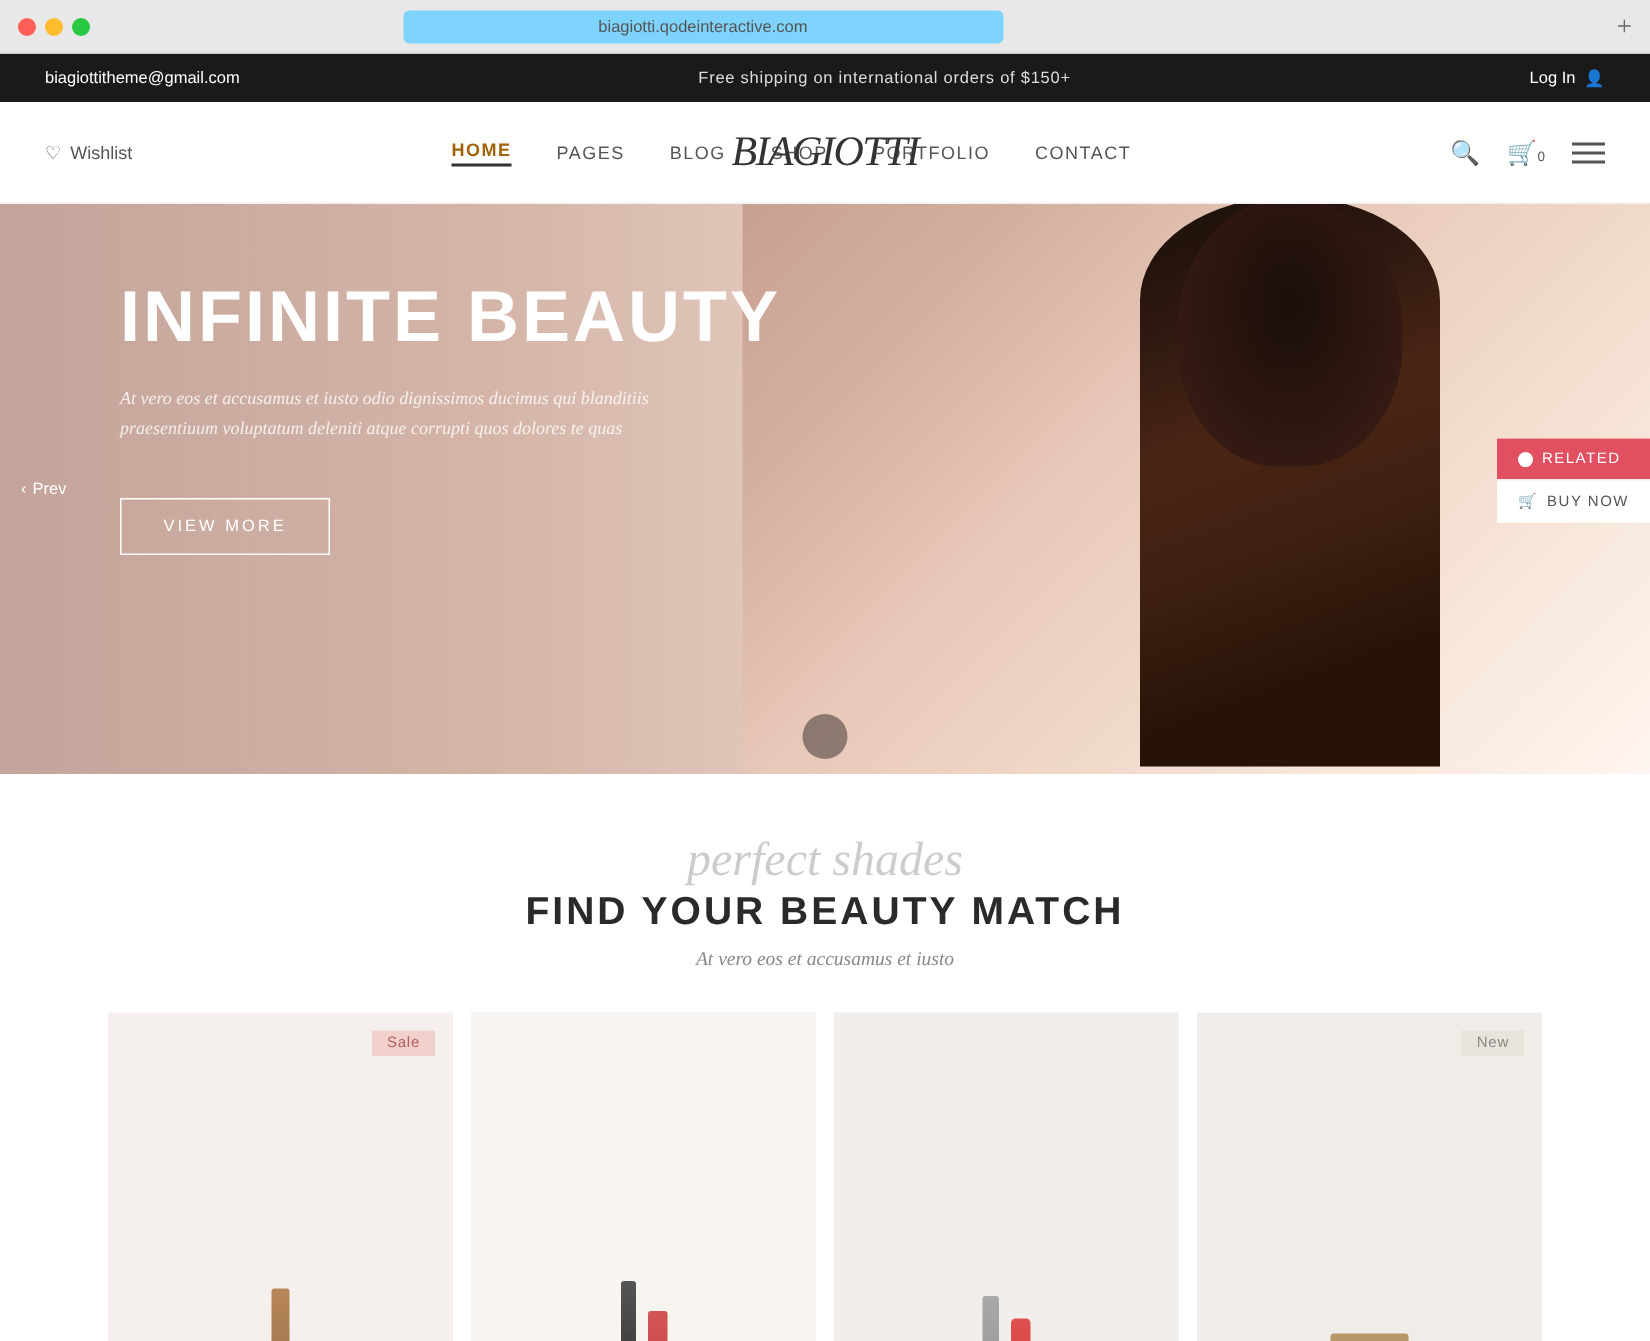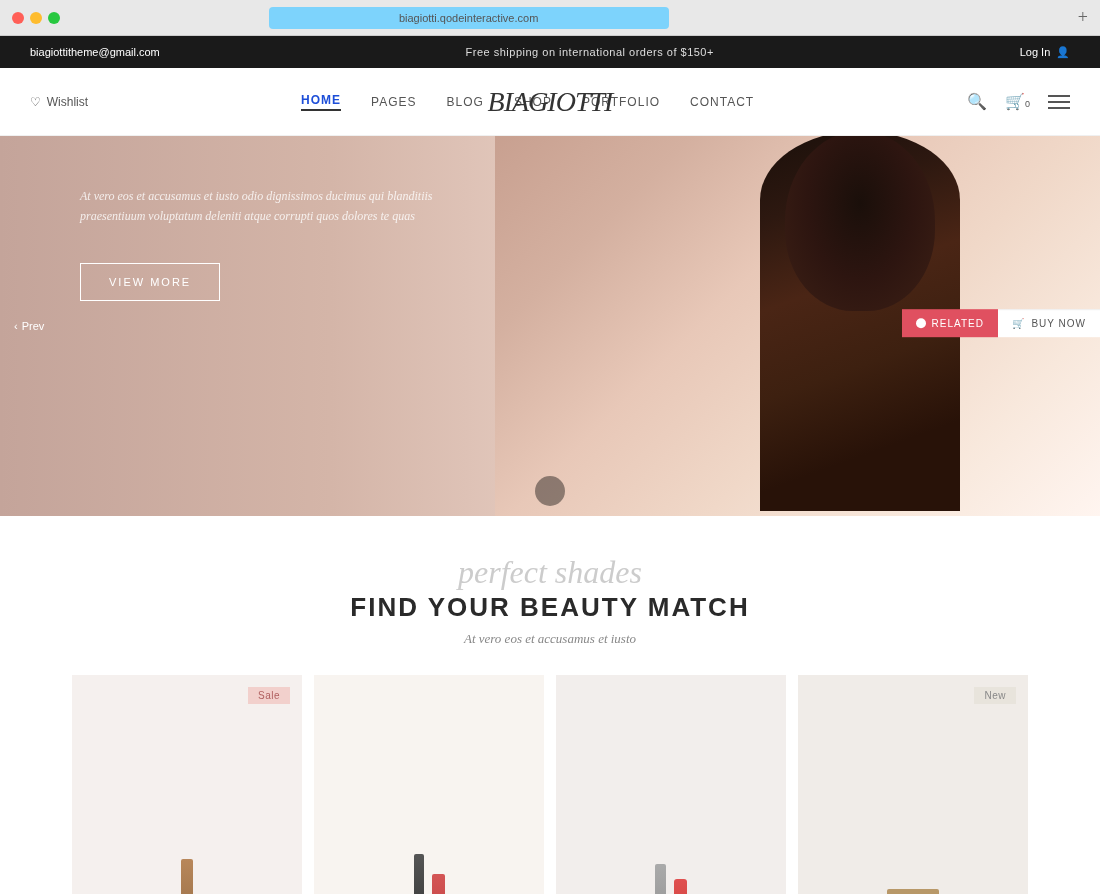--- a/index.html
+++ b/index.html
@@ -57,21 +57,21 @@
       height: 68px;
       display: flex;
       align-items: center;
       padding: 0 30px;
       border-bottom: 1px solid #f0f0f0;
       position: relative;
     }
     .nav-left { display: flex; align-items: center; gap: 6px; font-size: 12px; color: #555; font-family: Arial, sans-serif; cursor: pointer; }
     .nav-main { display: flex; align-items: center; gap: 30px; font-family: Arial, sans-serif; font-size: 12px; letter-spacing: 1px; text-transform: uppercase; color: #333; flex: 1; justify-content: center; }
     .nav-item { cursor: pointer; color: #555; text-decoration: none; font-weight: 400; }
-    .nav-item.active { color: #1d4ed8; font-weight: 600; border-bottom: 2px solid #333; padding-bottom: 2px; }
+    .nav-item.active { color: #a16207; font-weight: 600; border-bottom: 2px solid #333; padding-bottom: 2px; }
     .brand-logo {
       position: absolute;
       left: 50%;
       transform: translateX(-50%);
       font-family: 'Georgia', cursive;
       font-size: 28px;
       color: #333;
       font-style: italic;
       letter-spacing: -1px;
     }
@@ -147,21 +147,21 @@
       align-items: center;
       gap: 4px;
     }
     
     .hero-side {
       position: absolute;
       right: 0;
       top: 50%;
       transform: translateY(-60%);
       display: flex;
-      flex-direction: row;
+      flex-direction: column;
     }
     .side-btn-related {
       background: #e05060;
       color: #fff;
       padding: 8px 14px;
       font-size: 10px;
       letter-spacing: 1px;
       text-transform: uppercase;
       font-family: Arial, sans-serif;
       cursor: pointer;
@@ -329,20 +329,21 @@
 <div class="hero">
 
   <div style="position:absolute;right:0;top:0;width:55%;height:100%;background:linear-gradient(135deg, #c8a090 0%, #d4b0a0 20%, #e8c8b8 40%, #f0d8c8 60%, #f8e8dc 80%, #fff5f0 100%);"></div>
 
   <div style="position:absolute;right:60px;top:-5px;width:360px;height:395px;overflow:hidden;">
     <div style="width:200px;height:380px;background:linear-gradient(160deg,#1a0f0a 0%,#2d1810 20%,#4a2515 40%,#3d2010 60%,#281208 80%);border-radius:55% 55% 0 0 / 20% 20% 0 0;position:absolute;left:50%;transform:translateX(-50%);"></div>
     <div style="position:absolute;top:0;left:50%;transform:translateX(-50%);width:150px;height:180px;background:radial-gradient(ellipse at 50% 40%,#1a0f0a 0%,#2d1510 50%,#3d2015 100%);border-radius:50% 50% 45% 45%;"></div>
   </div>
 
   <div class="hero-content">
+    <div class="hero-title">INFINITE BEAUTY</div>
     <div class="hero-desc">At vero eos et accusamus et iusto odio dignissimos ducimus qui blanditiis praesentiuum voluptatum deleniti atque corrupti quos dolores te quas</div>
     <button class="hero-btn">VIEW MORE</button>
   </div>
 
   <div class="hero-prev">
     <span>‹</span>
     <span>Prev</span>
   </div>
 
   <div class="hero-side">

